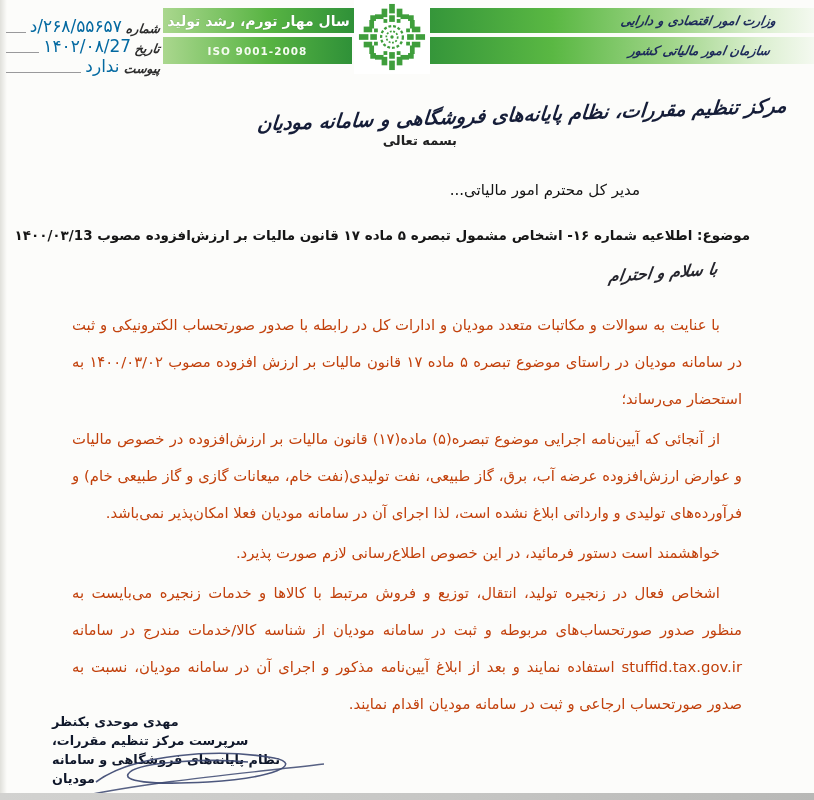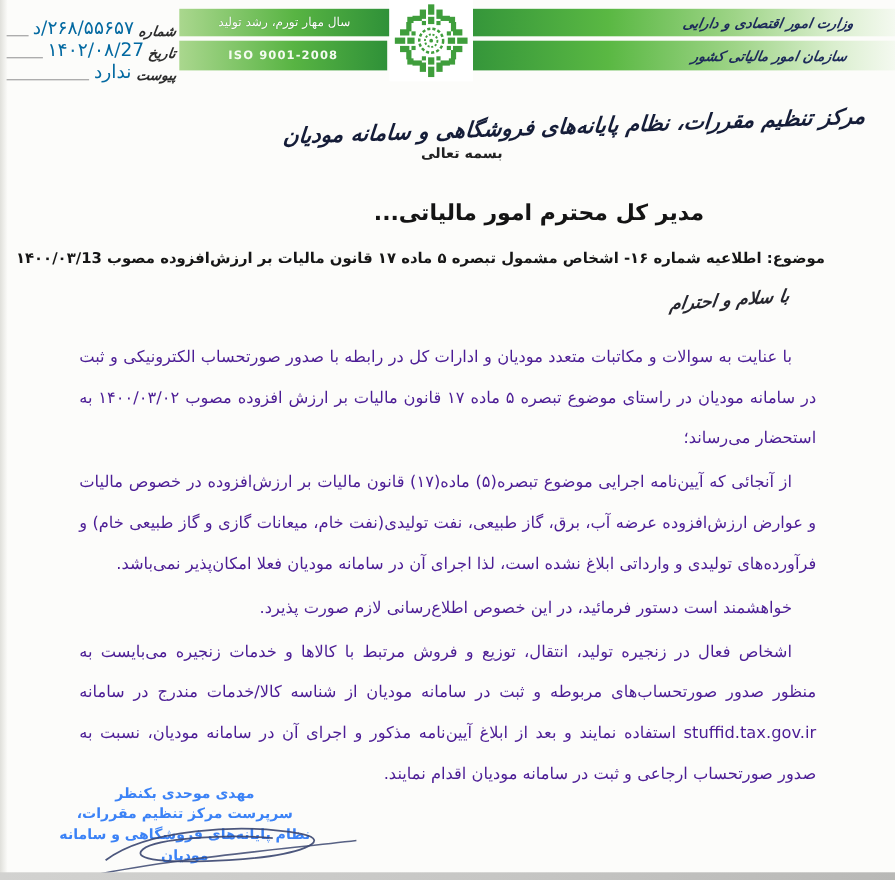--- a/index.html
+++ b/index.html
@@ -27,54 +27,54 @@
   .b-left1{left:163px;top:8px;width:191px;height:25px;
     background:linear-gradient(to right,#aad78e,#58b443 55%,#2f9138);}
   .b-left2{left:163px;top:37px;width:189px;height:27px;
     background:linear-gradient(to right,#aad78e,#58b443 55%,#2f9138);}
   .b-right1{left:430px;top:8px;width:384px;height:25px;direction:rtl;
     padding-right:38px;box-sizing:border-box;
     background:linear-gradient(to right,#35963a,#5ab843 32%,#9ed487 62%,#d9eecd 85%,#f4f9f0);}
   .b-right2{left:430px;top:37px;width:384px;height:27px;direction:rtl;
     padding-right:44px;box-sizing:border-box;
     background:linear-gradient(to right,#35963a,#5ab843 32%,#9ed487 62%,#d9eecd 85%,#f4f9f0);}
-  .band-text-white{color:#fff;font-size:11px;font-weight:400;white-space:nowrap;
+  .band-text-white{color:#fff;font-size:14px;font-weight:700;white-space:nowrap;
     text-shadow:0 0 1px rgba(0,60,0,.4);}
   .band-text-iso{color:#f4fbf0;font-size:10.5px;font-weight:700;letter-spacing:1px;}
   .band-text-navy{display:inline-block;color:#1d2a5a;font-size:12.5px;font-weight:600;
     font-style:italic;transform:skewX(-10deg);white-space:nowrap;}
 
   
   .logo{position:absolute;left:354px;top:0;width:76px;height:74px;background:#fff;
     display:flex;align-items:center;justify-content:center;}
 
   
   .calli{position:absolute;top:94px;right:26px;direction:rtl;white-space:nowrap;
     font-size:19.5px;font-weight:700;font-style:italic;color:#151d38;
     transform:rotate(-2deg) skewX(-7deg);transform-origin:right top;}
   .bismillah{position:absolute;top:133px;right:357px;font-size:13px;font-weight:700;
     direction:rtl;color:#222;text-align:right;}
 
   
   .recipient{position:absolute;top:181px;right:174px;direction:rtl;
-    font-size:20px;font-weight:700;color:#141414;white-space:nowrap;}
+    font-size:15px;font-weight:400;color:#141414;white-space:nowrap;}
   .subject{position:absolute;top:227px;right:64px;direction:rtl;white-space:nowrap;
     font-size:13.5px;font-weight:700;color:#161616;}
   .greeting{position:absolute;top:263px;right:96px;direction:rtl;
     font-size:16px;font-weight:600;font-style:italic;color:#26262e;
     transform:rotate(-4deg) skewX(-12deg);}
 
   
   .body-text{position:absolute;top:306px;right:72px;left:72px;direction:rtl;
-    text-align:justify;font-size:14.8px;line-height:37px;color:#4c1d95;}
+    text-align:justify;font-size:14.8px;line-height:37px;color:#c2410c;}
   .body-text p{margin:0 0 3px 0;text-indent:22px;}
 
   
-  .sig{position:absolute;top:712px;left:52px;width:232px;text-align:center;
-    direction:rtl;font-size:12.8px;font-weight:700;line-height:19px;color:#3b82f6;}
+  .sig{position:absolute;top:712px;left:52px;width:232px;text-align:left;
+    direction:rtl;font-size:12.8px;font-weight:700;line-height:19px;color:#0f172a;}
   .sig-scribble{position:absolute;left:78px;top:748px;}
 </style>
 </head>
 <body>
 
 <div class="page">
 
   <div class="left-edge"></div>
 
   <div class="ref">

